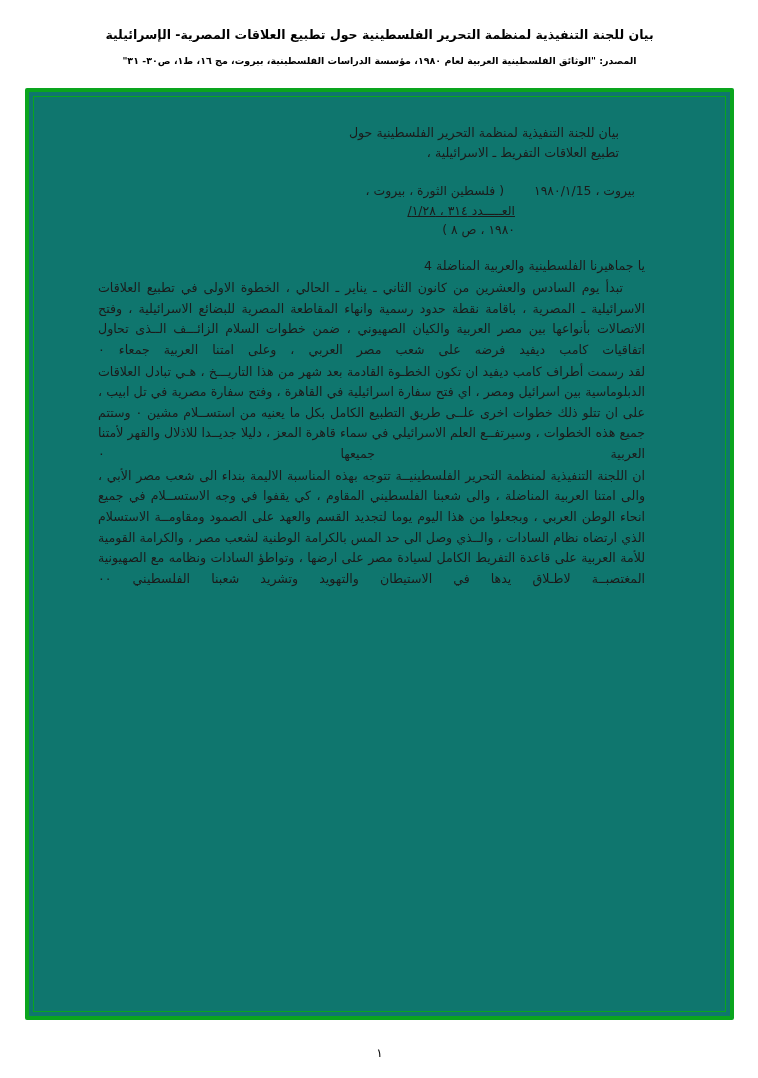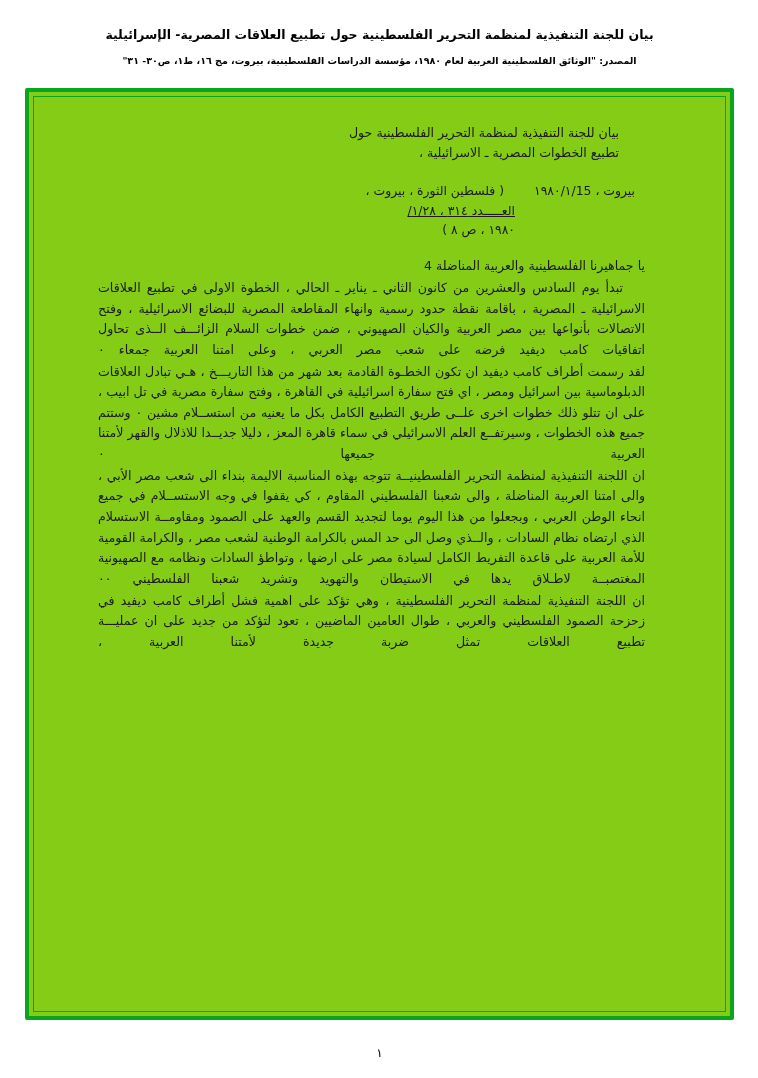--- a/index.html
+++ b/index.html
@@ -41,21 +41,21 @@
   }
   
   .frame {
     position: absolute;
     top: 88px;
     right: 24px;
     left: 24px;
     bottom: 58px;
     border: 4px solid #0aa51e;
     border-radius: 2px;
-    background: #84cc16;
+    background: #0f766e;
     box-sizing: border-box;
     padding: 4px;
   }
   .frame-inner {
     width: 100%;
     height: 100%;
     border: 1px solid #0aa51e;
     box-sizing: border-box;
     padding: 26px 34px 20px 34px;
     overflow: hidden;
@@ -123,41 +123,40 @@
     <div class="main-title">بيان للجنة التنفيذية لمنظمة التحرير الفلسطينية حول تطبيع العلاقات المصرية- الإسرائيلية</div>
     <div class="source-line">المصدر: "الوثائق الفلسطينية العربية لعام ١٩٨٠، مؤسسة الدراسات الفلسطينية، بيروت، مج ١٦، ط١، ص٣٠- ٣١"</div>
   </div>
 
   <div class="frame">
     <div class="frame-inner">
       <div class="doc-body">
 
         <div class="doc-title">
           <div>بيان للجنة التنفيذية لمنظمة التحرير الفلسطينية حول</div>
-          <div>تطبيع الخطوات المصرية ـ الاسرائيلية ،</div>
+          <div>تطبيع العلاقات التفريط ـ الاسرائيلية ،</div>
         </div>
 
         <div class="meta-block">
           <div class="meta-row">
             <span class="m-right">بيروت ، ١٩٨٠/١/15</span>
             <span class="m-left">( فلسطين الثورة ، بيروت ،</span>
           </div>
           <div class="meta-row indent-2">
             <span class="m-left">العـــــدد ٣١٤ ، ١/٢٨/</span>
           </div>
           <div class="meta-row indent-3">
             <span class="m-left">١٩٨٠ ، ص ٨ )</span>
           </div>
         </div>
 
         <p class="para last-open">يا جماهيرنا الفلسطينية والعربية المناضلة 4</p>
         <p class="para first-line-indent">تبدأ يوم السادس والعشرين من كانون الثاني ـ يناير ـ الحالي ، الخطوة الاولى في تطبيع العلاقات الاسرائيلية ـ المصرية ، باقامة نقطة حدود رسمية وانهاء المقاطعة المصرية للبضائع الاسرائيلية ، وفتح الاتصالات بأنواعها بين مصر العربية والكيان الصهيوني ، ضمن خطوات السلام الزائـــف الــذى تحاول اتفاقيات كامب ديفيد فرضه على شعب مصر العربي ، وعلى امتنا العربية جمعاء ٠</p>
         <p class="para">لقد رسمت أطراف كامب ديفيد ان تكون الخطـوة القادمة بعد شهر من هذا التاريـــخ ، هـي تبادل العلاقات الدبلوماسية بين اسرائيل ومصر ، اي فتح سفارة اسرائيلية في القاهرة ، وفتح سفارة مصرية في تل ابيب ، على ان تتلو ذلك خطوات اخرى علــى طريق التطبيع الكامل بكل ما يعنيه من استســلام مشين ٠ وستتم جميع هذه الخطوات ، وسيرتفــع العلم الاسرائيلي في سماء قاهرة المعز ، دليلا جديــدا للاذلال والقهر لأمتنا العربية جميعها ٠</p>
         <p class="para">ان اللجنة التنفيذية لمنظمة التحرير الفلسطينيــة تتوجه بهذه المناسبة الاليمة بنداء الى شعب مصر الأبي ، والى امتنا العربية المناضلة ، والى شعبنا الفلسطيني المقاوم ، كي يقفوا في وجه الاستســلام في جميع انحاء الوطن العربي ، وبجعلوا من هذا اليوم يوما لتجديد القسم والعهد على الصمود ومقاومــة الاستسلام الذي ارتضاه نظام السادات ، والــذي وصل الى حد المس بالكرامة الوطنية لشعب مصر ، والكرامة القومية للأمة العربية على قاعدة التفريط الكامل لسيادة مصر على ارضها ، وتواطؤ السادات ونظامه مع الصهيونية المغتصبــة لاطـلاق يدها في الاستيطان والتهويد وتشريد شعبنا الفلسطيني ٠٠</p>
-        <p class="para">ان اللجنة التنفيذية لمنظمة التحرير الفلسطينية ، وهي تؤكد على اهمية فشل أطراف كامب ديفيد في زحزحة الصمود الفلسطيني والعربي ، طوال العامين الماضيين ، تعود لتؤكد من جديد على ان عمليـــة تطبيع العلاقات تمثل ضربة جديدة لأمتنا العربية ،</p>
 
       </div>
     </div>
   </div>
 
   <div class="page-number">١</div>
 
 </div>
 
 </body></html>

